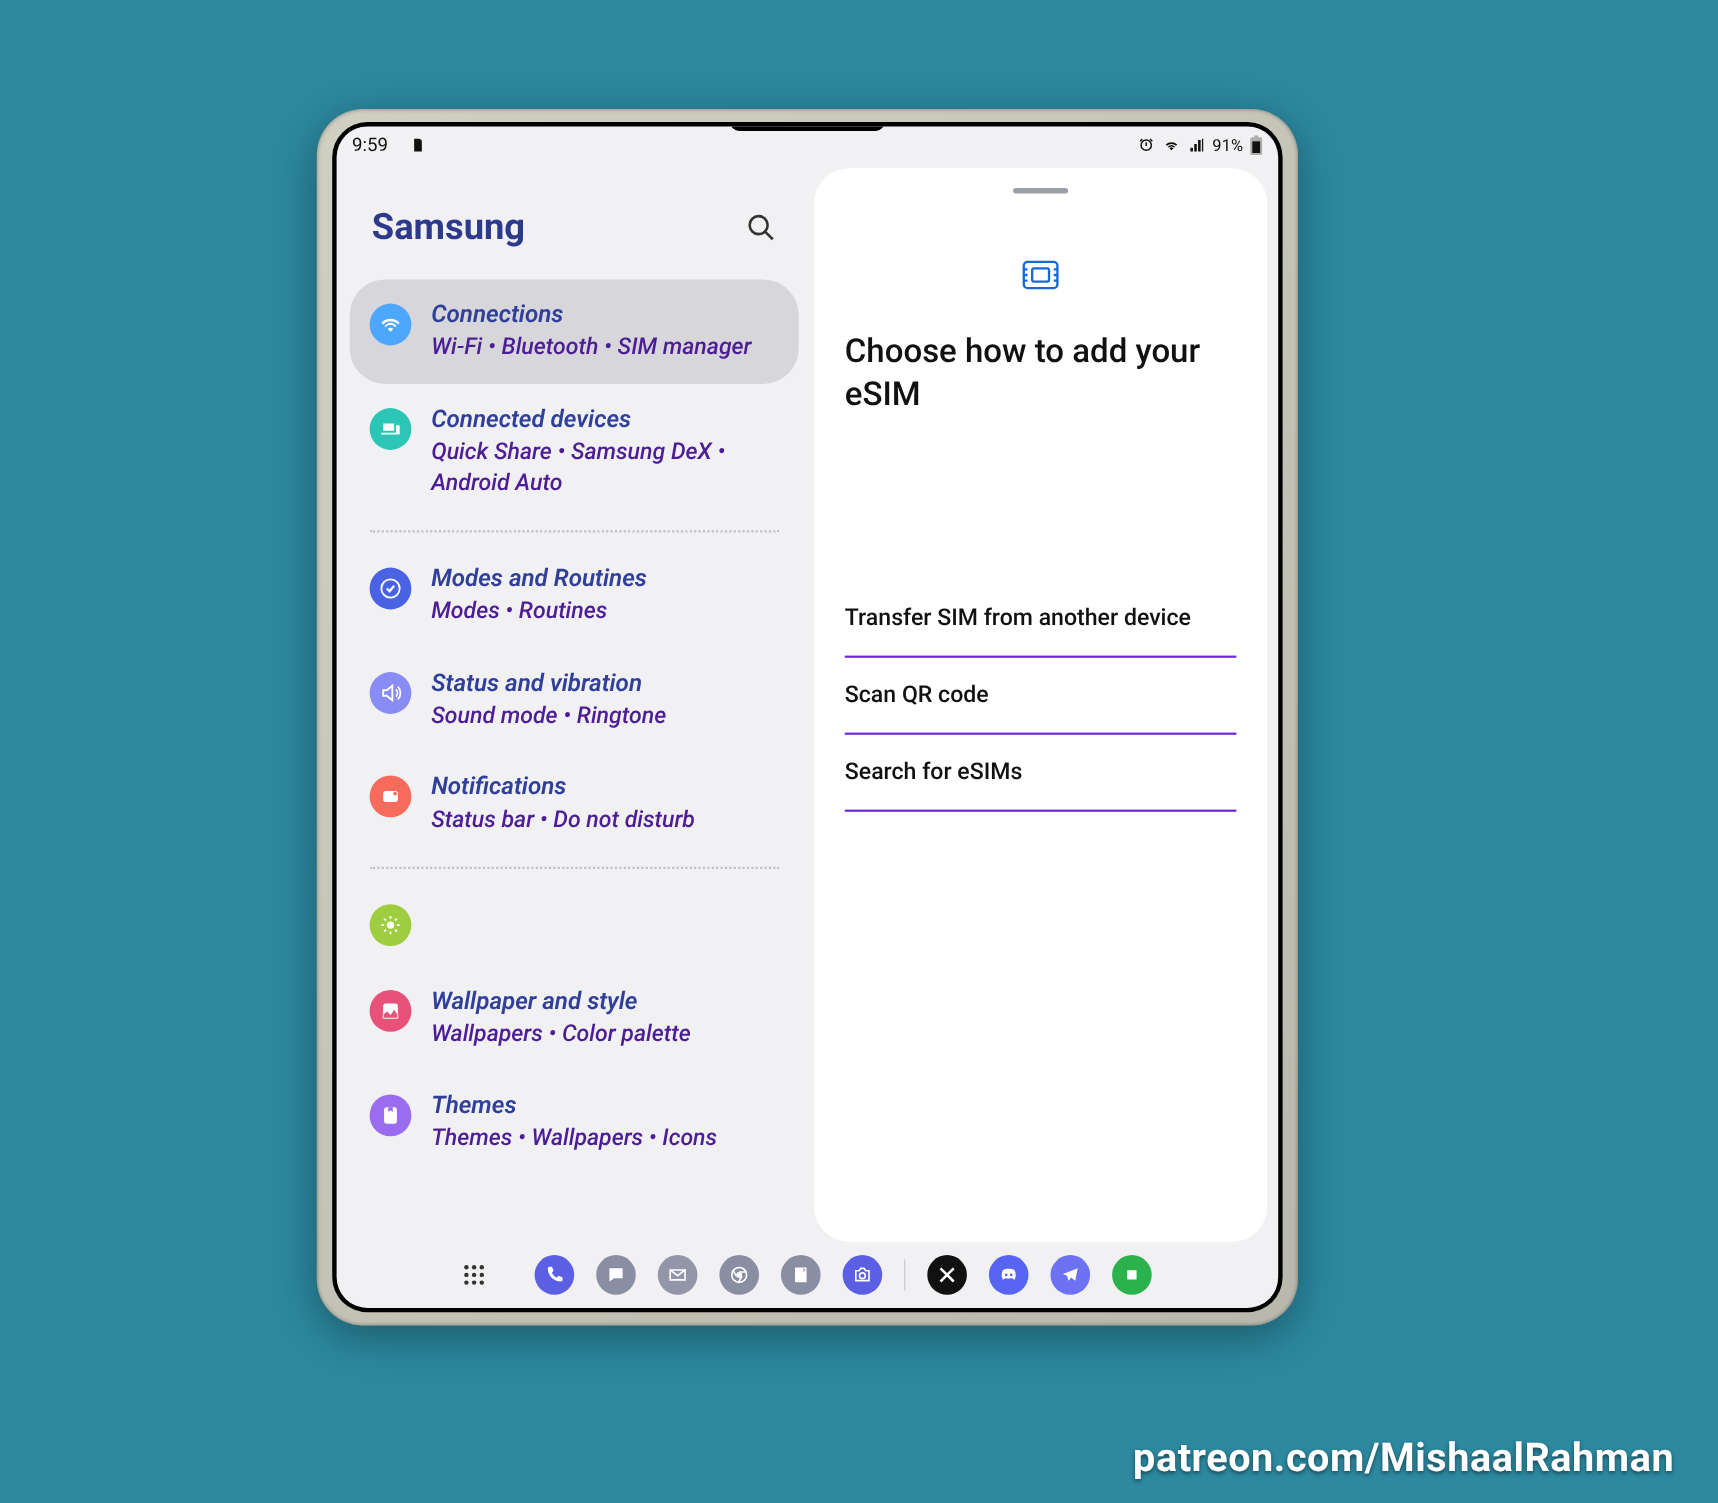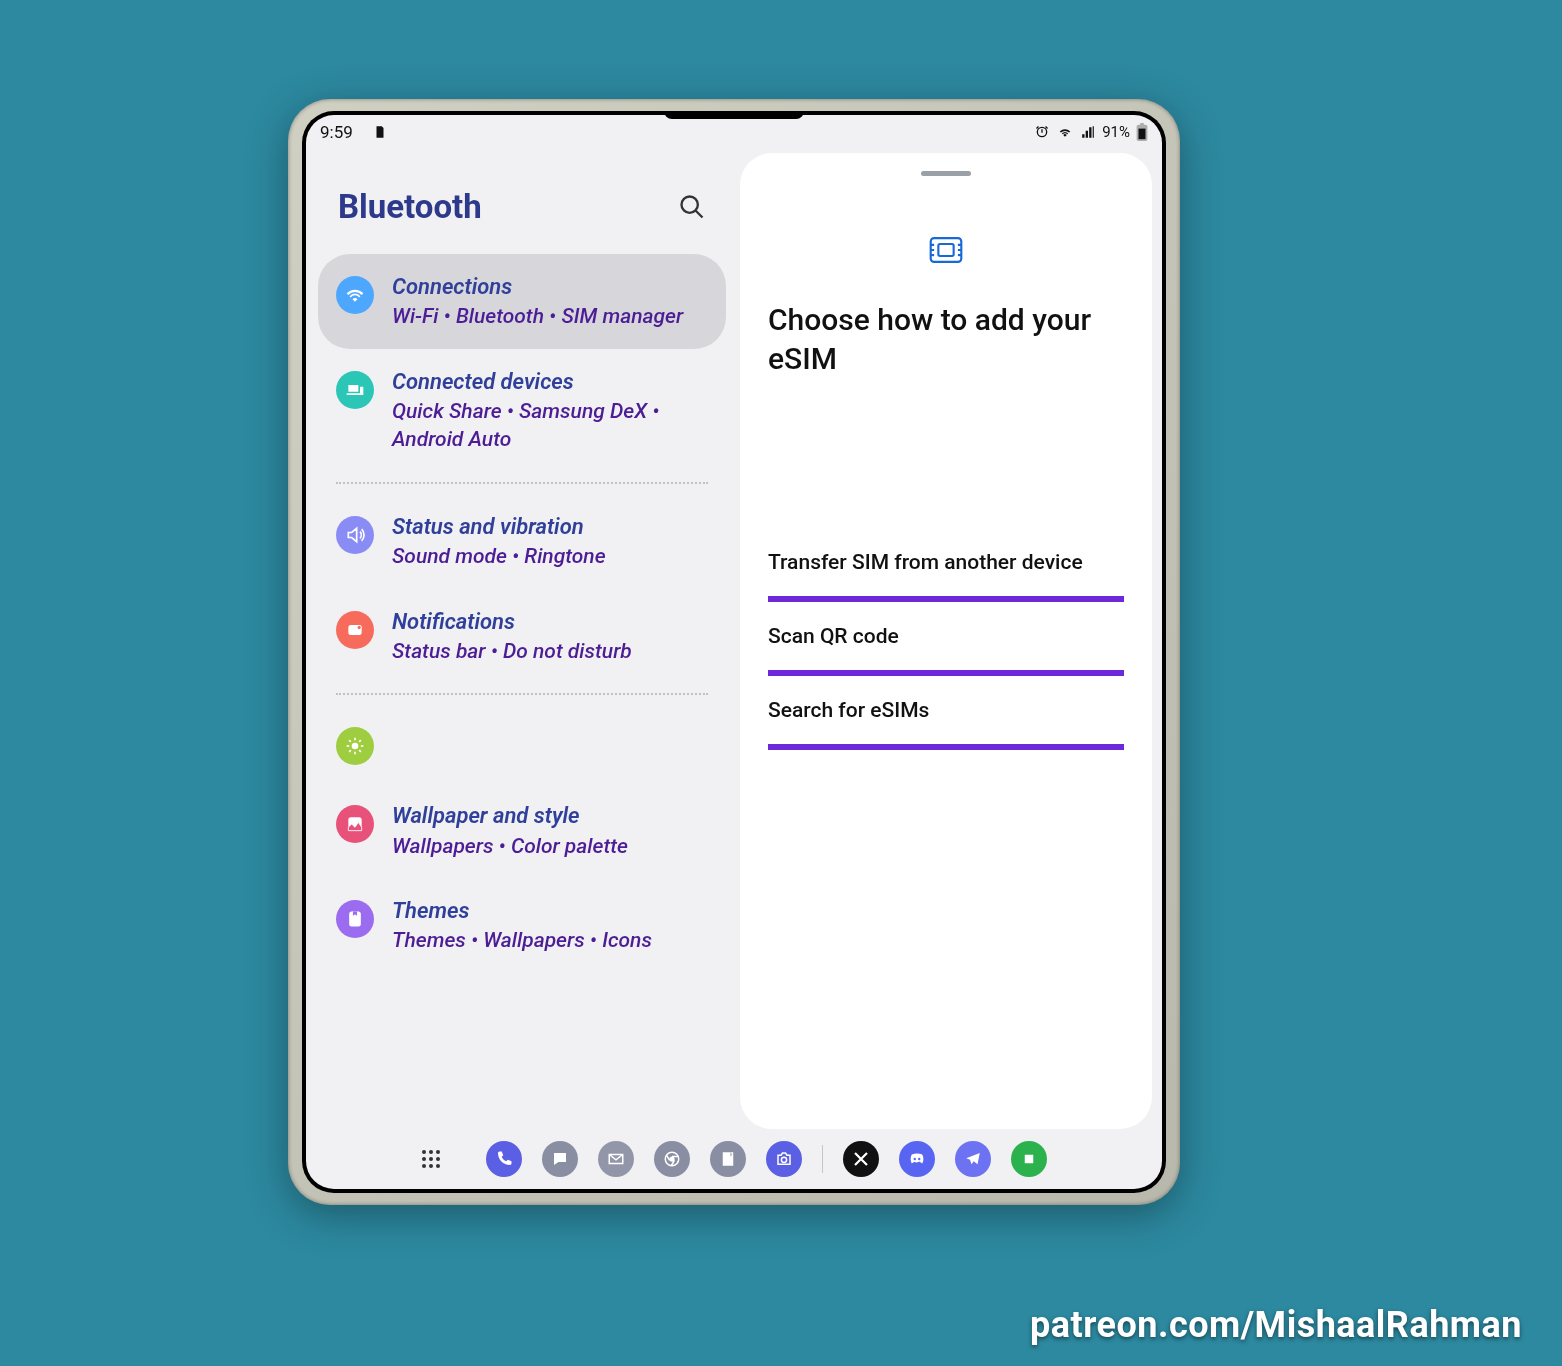--- a/index.html
+++ b/index.html
@@ -140,21 +140,21 @@
   }
   .options {
     padding: 0 28px;
     display: flex; flex-direction: column;
   }
   .option {
     font-size: 21px;
     font-weight: 500;
     color: #111;
     padding: 22px 0;
-    border-bottom: 6px solid #6d28d9;
+    border-bottom: 2px solid #6d28d9;
     cursor: pointer;
     text-align: left;
     background:none; border-left:none; border-right:none; border-top:none;
     font-family: inherit;
   }
   
   .dock {
     height: 56px;
     background: rgba(255,255,255,0);
     display: flex;
@@ -223,21 +223,21 @@
               <path d="M4 0h4v2h2a2 2 0 0 1 2 2v14a2 2 0 0 1-2 2H2a2 2 0 0 1-2-2V4a2 2 0 0 1 2-2h2zM2 6v12h8V6z" opacity="0.3"></path>
               <path d="M2 6h8v12H2z"></path>
             </svg>
         </div>
       </div>
 
       <div class="content-row">
 
         <div class="left-col">
           <div class="left-header">
-            <div class="left-title">Bluetooth</div>
+            <div class="left-title">Samsung</div>
             <svg class="search-btn" viewBox="0 0 24 24" fill="none" stroke="#333" stroke-width="2">
                 <circle cx="10" cy="10" r="7"></circle>
                 <line x1="21" y1="21" x2="15" y2="15"></line>
               </svg>
           </div>
           <div class="items-list" id="items-list">
               <div class="item selected">
                 <div class="item-icon" style="background:#4DA7FF">
                   <svg viewBox="0 0 24 24">
                     <path d="M12 20l-3-3a4 4 0 0 1 6 0zM4 12l-2-2a14 14 0 0 1 20 0l-2 2a11 11 0 0 0-16 0zM7 15l-1.5-1.5a8 8 0 0 1 13 0L17 15a6 6 0 0 0-10 0z"></path>
@@ -253,20 +253,32 @@
                   <svg viewBox="0 0 24 24">
                     <path d="M4 6h12v8H4zM18 8h4v10h-4zM2 16h16v2H2z"></path>
                   </svg>
                 </div>
                 <div class="item-body">
                   <div class="item-title">Connected devices</div>
                   <div class="item-sub">Quick Share  •  Samsung DeX  •  Android Auto</div>
                 </div>
               </div>
               <hr class="dotted-divider">
+              <div class="item">
+                <div class="item-icon" style="background:#4A63E4">
+                  <svg viewBox="0 0 24 24">
+                    <circle cx="12" cy="12" r="10" fill="none" stroke="#fff" stroke-width="2"></circle>
+                    <path d="M8 12l3 3 5-6" fill="none" stroke="#fff" stroke-width="2.5"></path>
+                  </svg>
+                </div>
+                <div class="item-body">
+                  <div class="item-title">Modes and Routines</div>
+                  <div class="item-sub">Modes  •  Routines</div>
+                </div>
+              </div>
               <div class="item">
                 <div class="item-icon" style="background:#8A8CF5">
                   <svg viewBox="0 0 24 24">
                     <path d="M4 9v6h4l6 5V4L8 9zM18 8a6 6 0 0 1 0 8M20 5a10 10 0 0 1 0 14" fill="none" stroke="#fff" stroke-width="2"></path>
                   </svg>
                 </div>
                 <div class="item-body">
                   <div class="item-title">Status and vibration</div>
                   <div class="item-sub">Sound mode  •  Ringtone</div>
                 </div>

